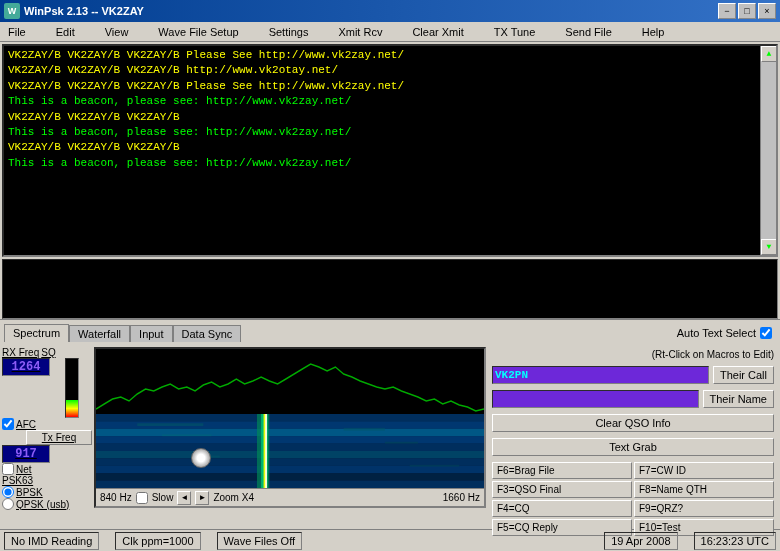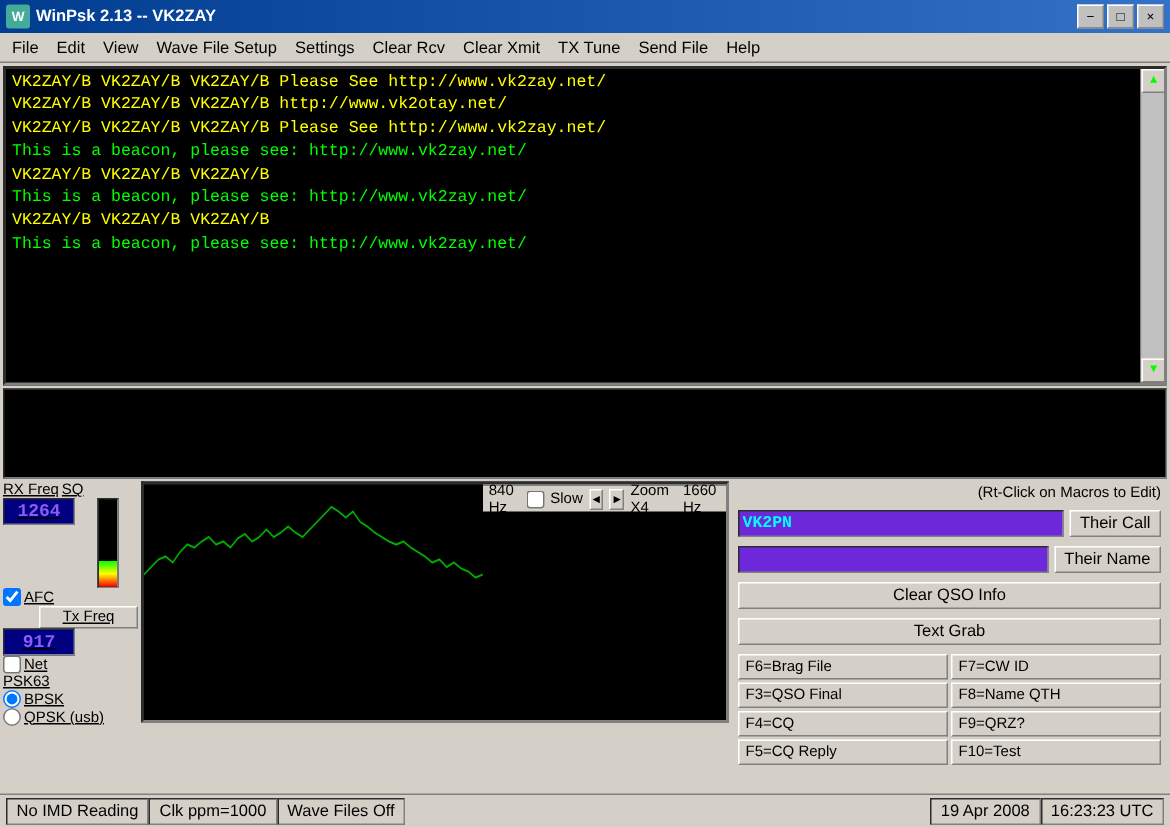--- a/index.html
+++ b/index.html
@@ -61,21 +61,21 @@
     }
 
     
     #menu-bar {
       background: #d4d0c8;
       border-bottom: 1px solid #808080;
       display: flex;
       align-items: center;
       height: 20px;
       padding: 0 2px;
-      gap: 0;
+      gap: 18px;
     }
     .menu-item {
       padding: 2px 6px;
       cursor: pointer;
       font-size: 11px;
       color: #000;
     }
 
     
     #main-content {
@@ -318,21 +318,21 @@
     }
 
     
     #status-bar {
       height: 22px;
       background: #d4d0c8;
       border-top: 1px solid #808080;
       display: flex;
       align-items: center;
       padding: 0 4px;
-      gap: 0;
+      gap: 16px;
       font-size: 11px;
     }
     .status-segment {
       padding: 1px 6px;
       border: 1px inset #808080;
       height: 18px;
       display: flex;
       align-items: center;
       white-space: nowrap;
     }
@@ -403,21 +403,21 @@
     <div class="win-btn">×</div>
   </div>
 </div>
 
 <div id="menu-bar">
   <span class="menu-item">File</span>
   <span class="menu-item">Edit</span>
   <span class="menu-item">View</span>
   <span class="menu-item">Wave File Setup</span>
   <span class="menu-item">Settings</span>
-  <span class="menu-item">Clear Rcv</span>
+  <span class="menu-item">Xmit Rcv</span>
   <span class="menu-item">Clear Xmit</span>
   <span class="menu-item">TX Tune</span>
   <span class="menu-item">Send File</span>
   <span class="menu-item">Help</span>
 </div>
 
 <div id="main-content">
 
   <div id="terminal-area">
     <div class="terminal-text">
@@ -434,20 +434,33 @@
       <div class="scroll-btn">▲</div>
       <div class="scroll-track"></div>
       <div class="scroll-btn">▼</div>
     </div>
   </div>
 
   <div id="middle-area"></div>
 
   <div id="bottom-panel">
 
+    <div id="bottom-top-row">
+      <div style="display:flex; align-items:flex-end; gap:0;">
+        <div class="content-tab active">Spectrum</div>
+        <div class="content-tab">Waterfall</div>
+        <div class="content-tab">Input</div>
+        <div class="content-tab">Data Sync</div>
+      </div>
+      <div style="flex:1"></div>
+      <div id="auto-text-row">
+        <span>Auto Text Select</span>
+        <input type="checkbox" checked="" class="checkbox-sm" style="">
+      </div>
+    </div>
 
     <div id="spectrum-section">
 
       <div id="left-controls">
         <div style="display:flex; align-items:center; gap:2px;">
           <span class="sq-label">RX Freq</span>
           <span class="sq-label">SQ</span>
         </div>
         <div style="display:flex; gap:2px; align-items:flex-start;">
           <div class="freq-box" style="width:48px;">1264</div>
@@ -471,21 +484,21 @@
         <div class="mode-row">
           <input type="radio" name="mode" checked="" class="checkbox-sm" style="">
           <span>BPSK</span>
         </div>
         <div class="mode-row">
           <input type="radio" name="mode" class="checkbox-sm" style="">
           <span>QPSK (usb)</span>
         </div>
       </div>
 
-      <div id="spectrum-display" style="flex:1; display:flex; flex-direction:row; border:2px inset #808080; background:#000; position:relative;">
+      <div id="spectrum-display" style="flex:1; display:flex; flex-direction:column; border:2px inset #808080; background:#000; position:relative;">
 
         <svg id="spectrum-svg" viewBox="0 0 470 65" preserveAspectRatio="none">
 
           <polyline points="0,60 10,55 20,50 30,48 40,52 50,45 60,40 70,42 80,38 90,35 100,40 110,38 120,42 130,36 140,33 150,38 160,35 170,30 180,35 190,32 200,28 210,32 220,35 230,30 240,25 250,20 260,15 270,18 280,22 290,18 300,25 310,28 320,32 330,35 340,38 350,40 360,38 370,42 380,45 390,48 400,52 410,50 420,55 430,52 440,56 450,58 460,62 470,60" fill="none" stroke="#00aa00" stroke-width="1.5"></polyline>
         </svg>
 
         <div style="flex:1; background:#000; position:relative; overflow:hidden;">
           <svg width="100%" height="100%" viewBox="0 0 470 80" preserveAspectRatio="none">
 
             <rect width="470" height="80" fill="#001a3a"></rect>

